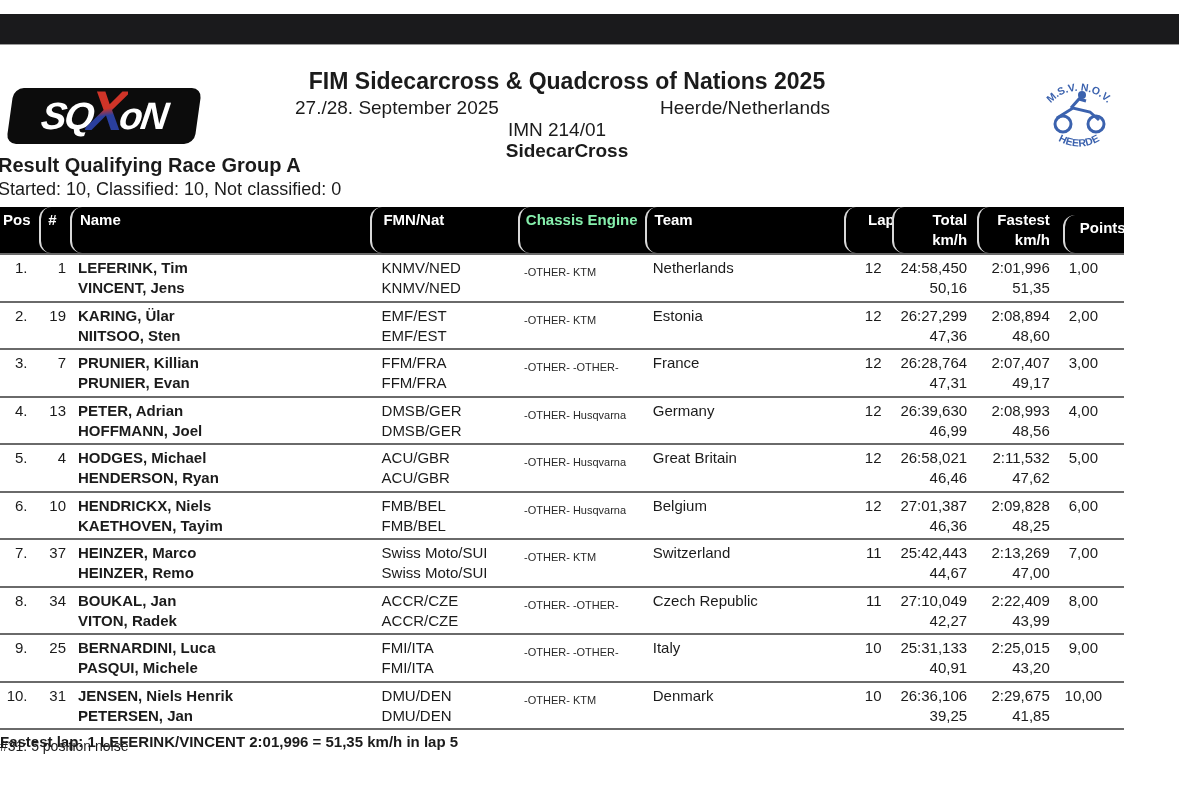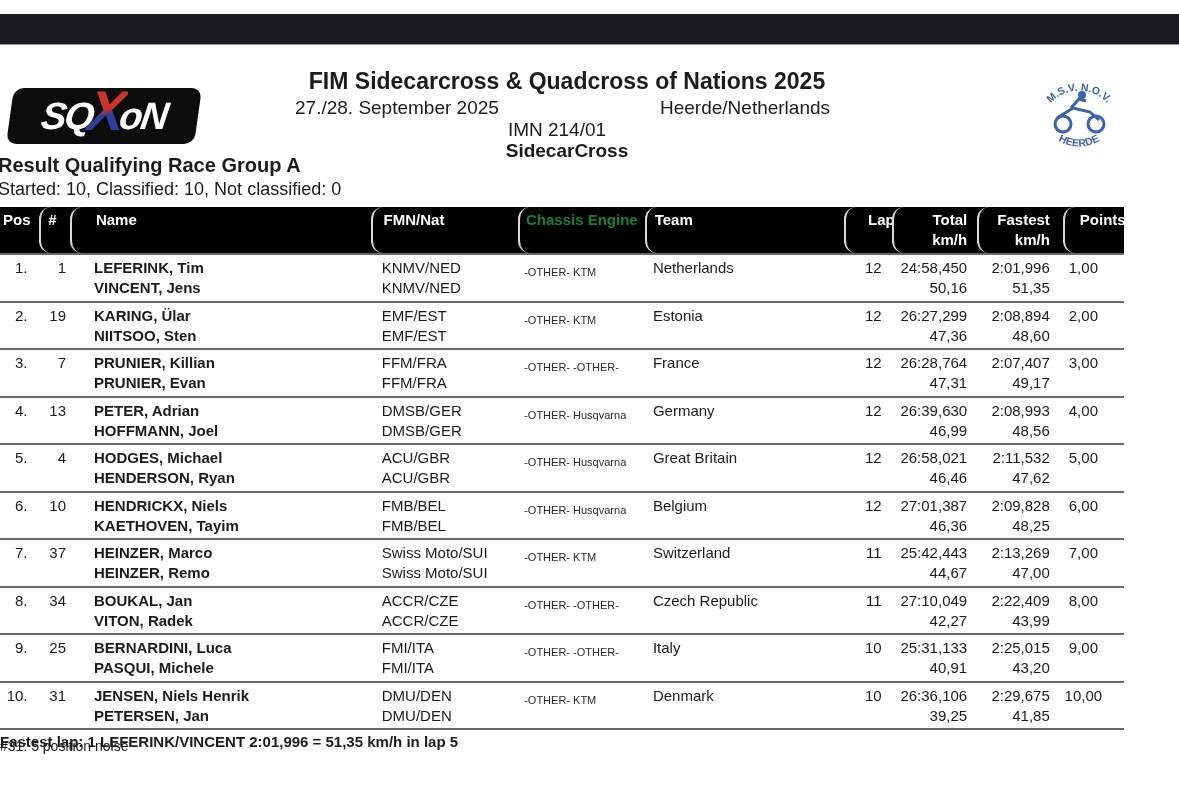--- a/index.html
+++ b/index.html
@@ -36,33 +36,33 @@
   
   .rtable { position:absolute; left:0; top:207px; width:1124px; }
   .thead  { display:flex; background:#000; color:#fff; font-weight:bold; height:46px; font-size:15px; }
   .thead .c { border-left:2px solid #d9d9d9;border-radius:12px; }
   .thead .c:first-child { border-left:none; }
   .tbody  { border-bottom:2px solid #6a6a6a; }
   .trow   { display:flex; height:45.5px; border-top:2px solid #6a6a6a; font-size:15px; background:#fff; }
   .c { box-sizing:border-box; padding-top:3px; line-height:20px; overflow:hidden; }
   .c.pos     { width:40px;  text-align:right; padding-right:12px; }
   .c.num     { width:31px;  text-align:right; padding-right:4px; }
-  .c.name    { width:306px; padding-left:24px; font-weight:bold; }
+  .c.name    { width:306px; padding-left:8px; font-weight:bold; }
   .c.fmn     { width:150px; padding-left:11px; }
   .c.chassis { width:129px; padding-left:6px; font-size:11px; padding-top:7px; color:#2a2a2a; }
   .c.team    { width:203px; padding-left:8px; }
   .c.laps    { width:48px;  text-align:right; padding-right:10px; }
   .c.total   { width:87px;  text-align:right; padding-right:10px; }
   .c.fastest { width:87px;  text-align:right; padding-right:13px; }
   .c.points  { width:62px;  text-align:center; padding-right:20px; }
   .thead .c.pos     { text-align:left; padding-left:3px;  padding-right:0; }
   .thead .c.num     { text-align:left; padding-left:7px;  padding-right:0; }
   .thead .c.laps    { text-align:right; padding-left:22px;  padding-right:0; }
-  .thead .c.points  { text-align:right; padding-left:15px;  padding-right:0; }
-  .thead .c.chassis { font-size:15px; padding-top:3px; color:#15803d; }
+  .thead .c.points  { text-align:right; padding-left:15px;  padding-right:0;margin-top:8px; }
+  .thead .c.chassis { font-size:15px; padding-top:3px; color:#86efac; }
   
   .fastest-line { position:absolute; left:0; top:711px; width:1000px; font-size:15px; font-weight:bold;margin-top:22px; }
   .note         { position:absolute; left:0; top:738px; font-size:14px; }
 </style>
 </head>
 <body>
 
 <div class="topbar"></div>
 
 <div class="sqxon">

